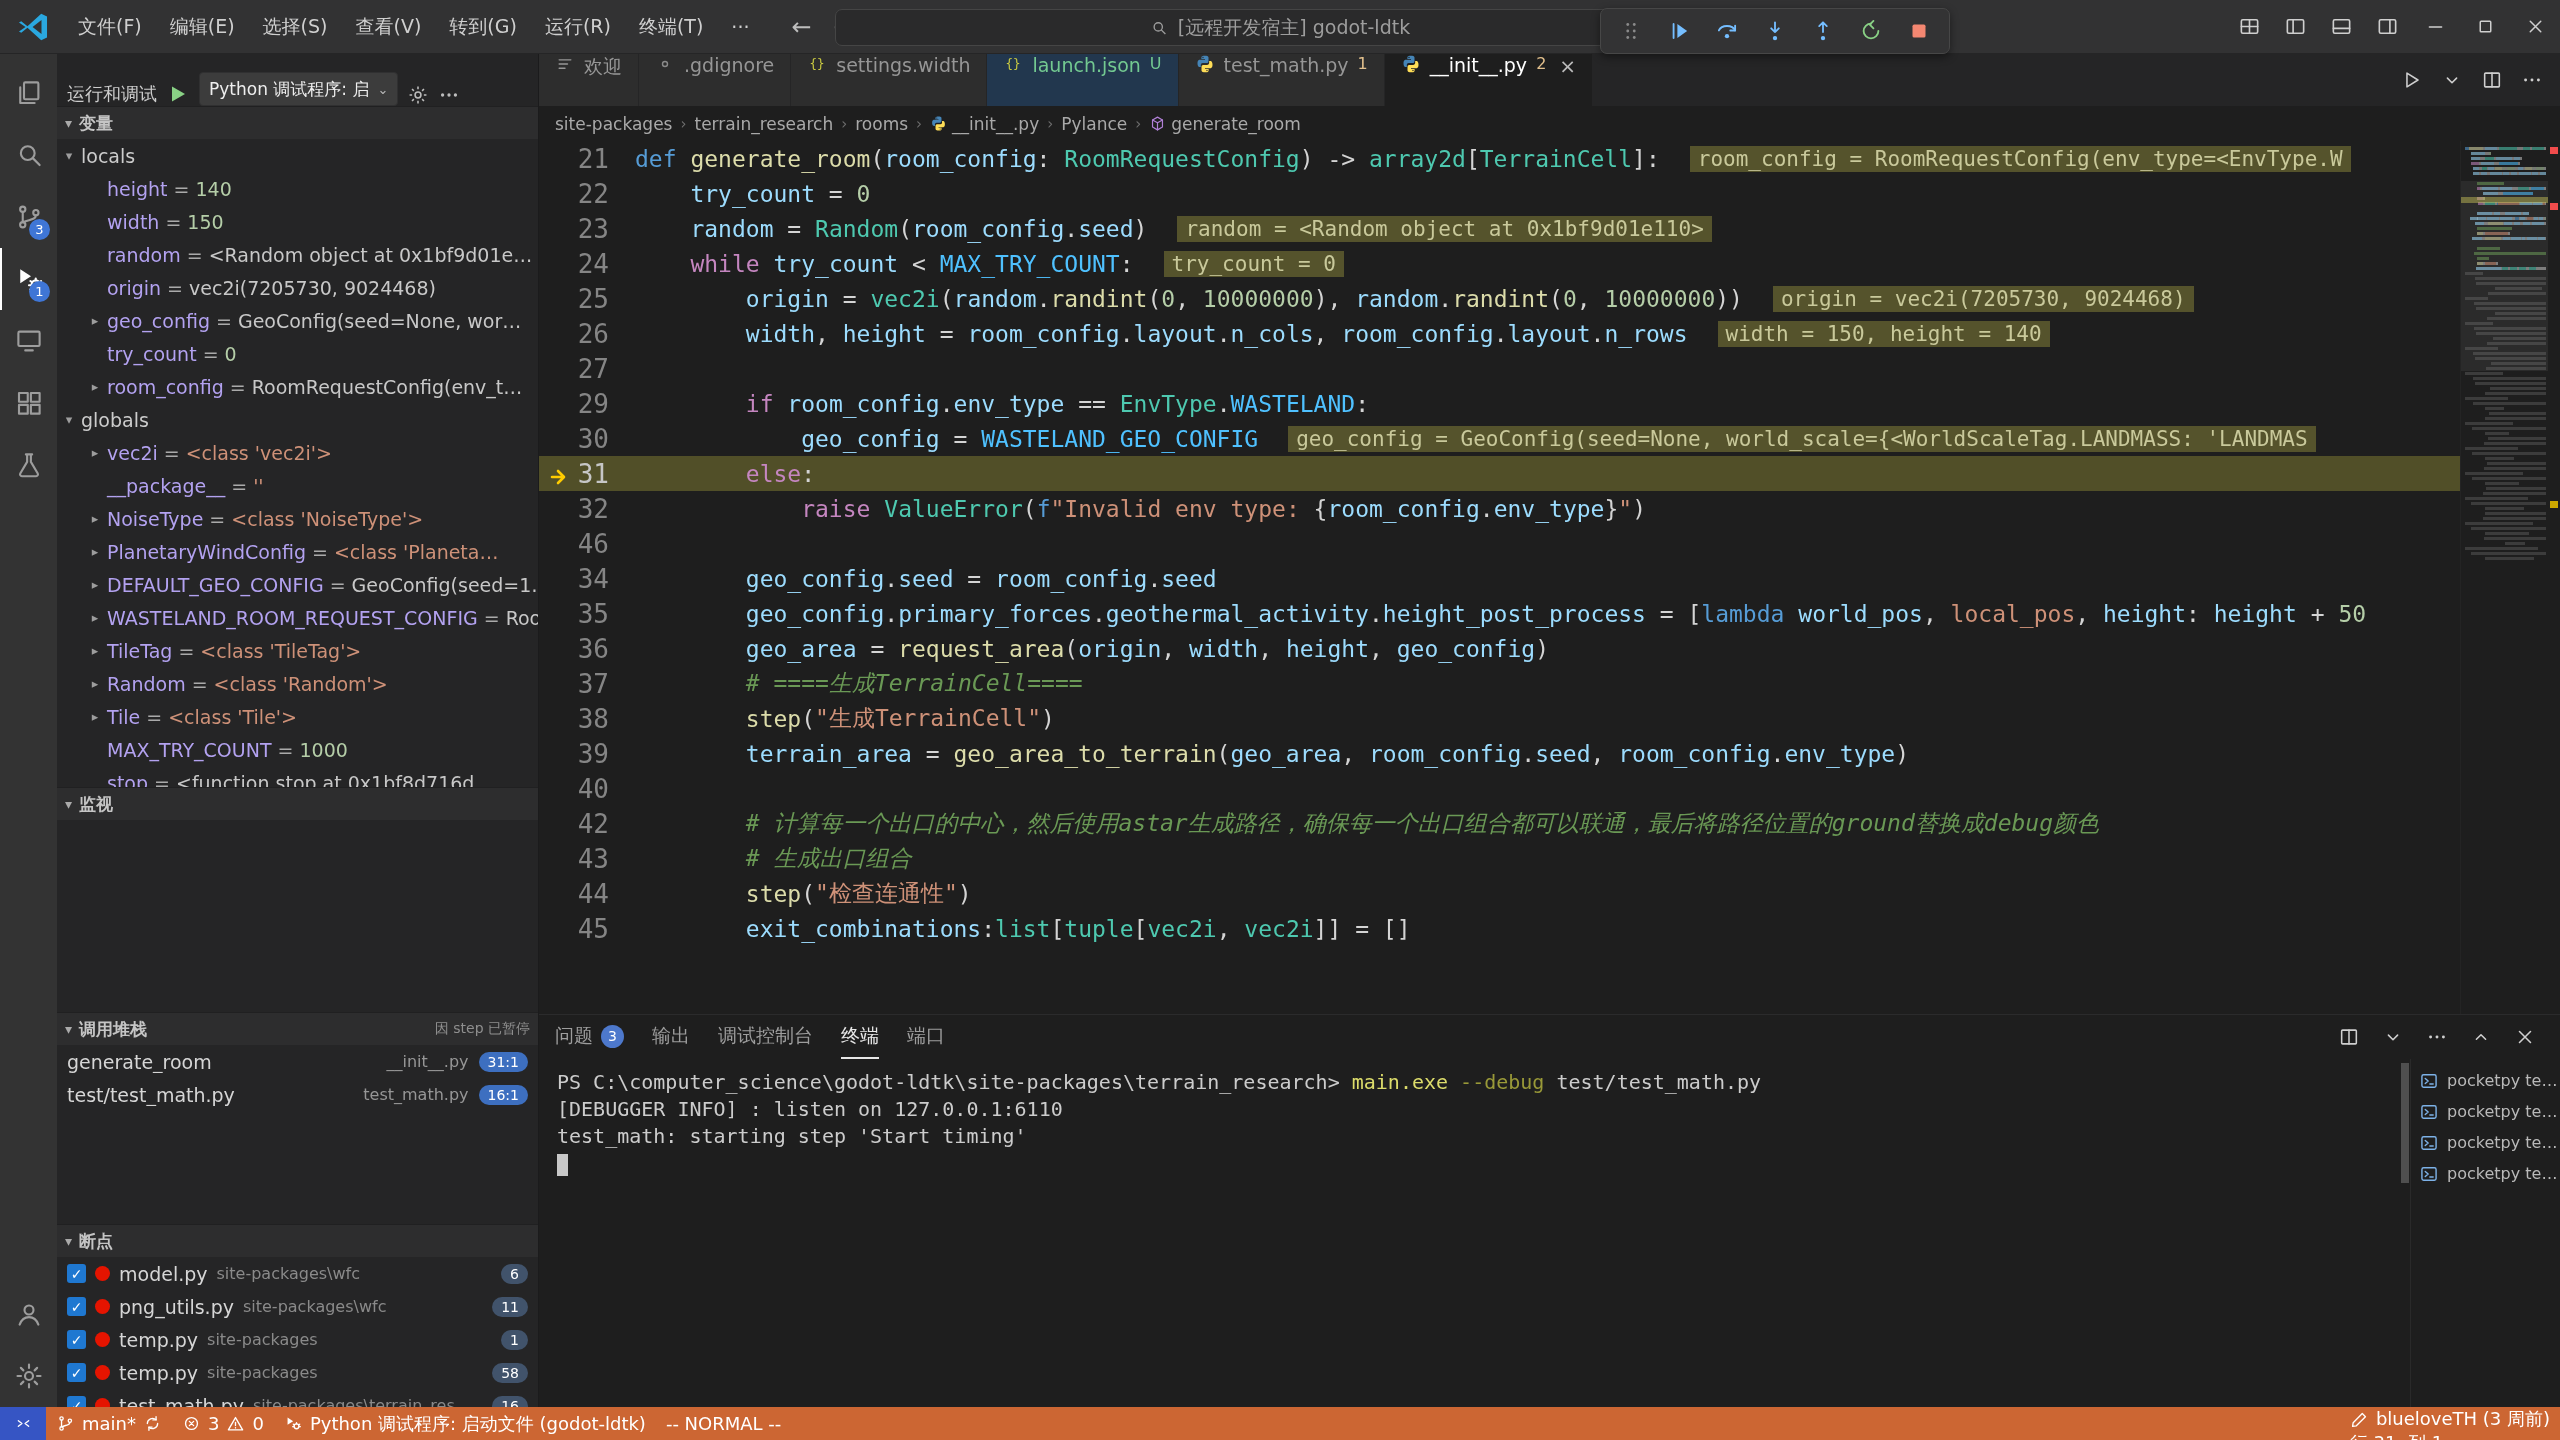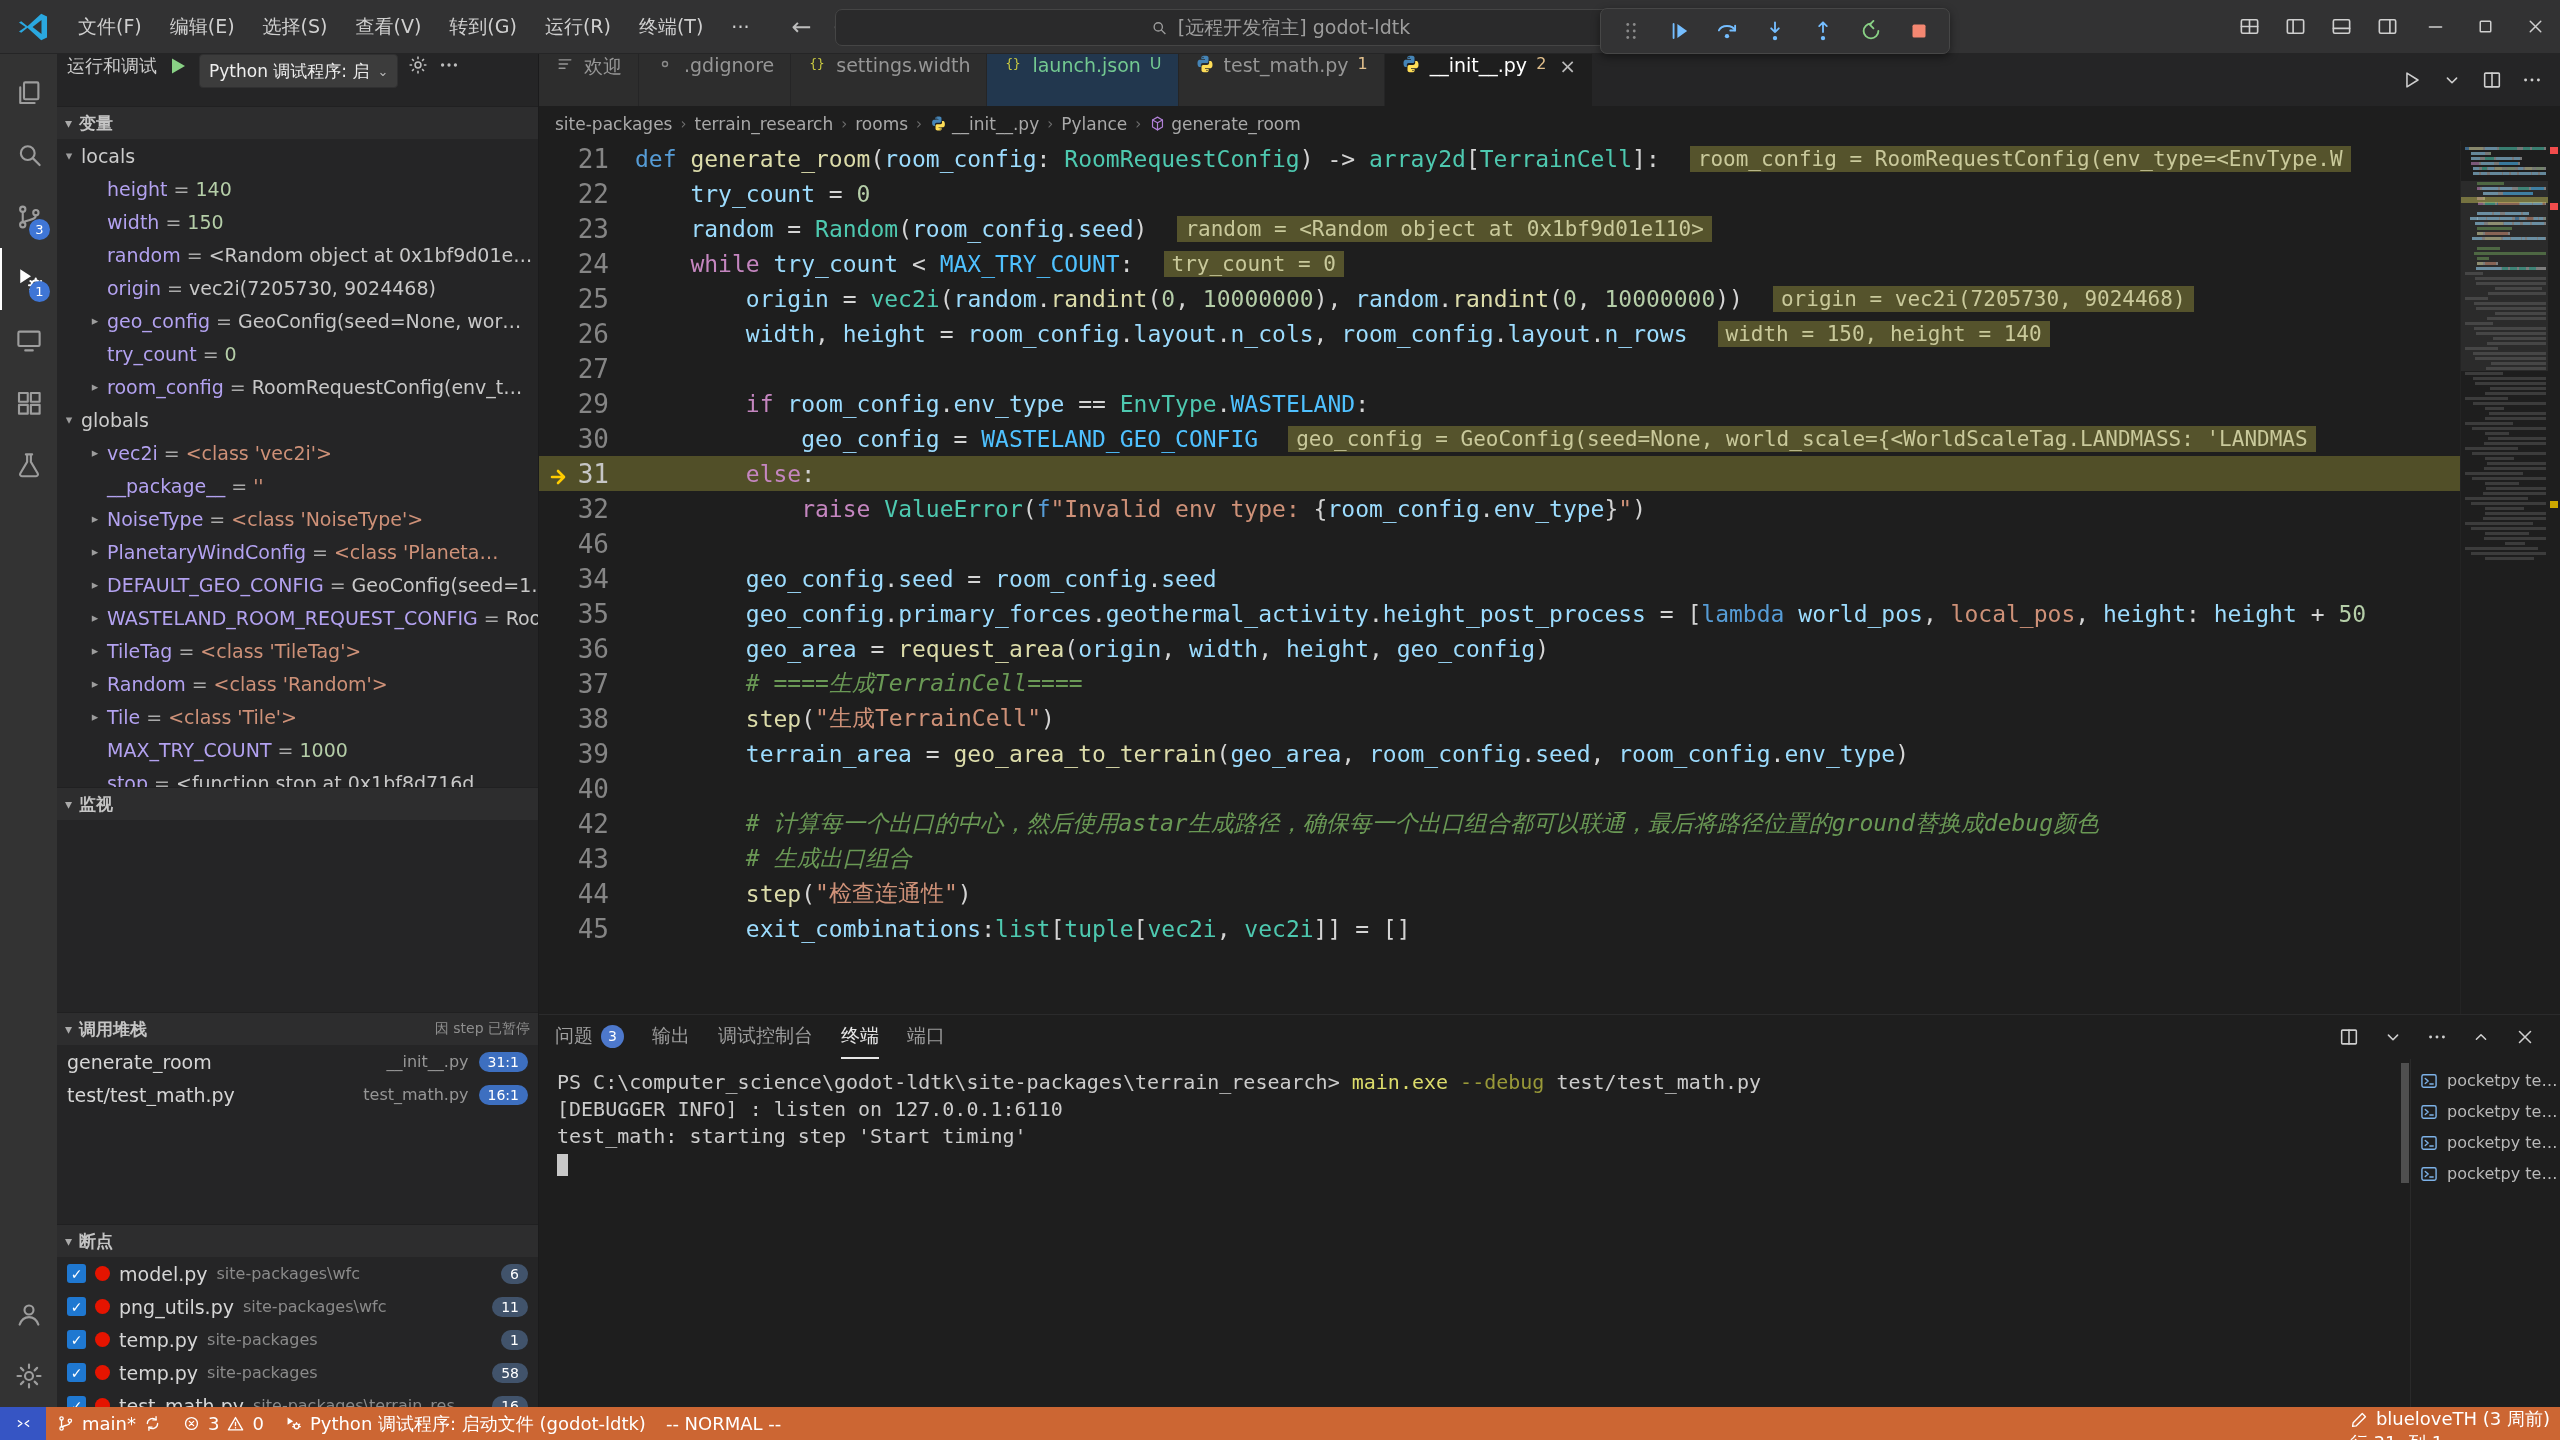--- a/index.html
+++ b/index.html
@@ -28,21 +28,21 @@
   
   .activitybar{width:57px;background:#333333;flex:none;display:flex;flex-direction:column;align-items:stretch;padding-top:8px;}
   .ab-item{height:62px;display:flex;align-items:center;justify-content:center;color:#9d9d9d;position:relative;}
   .ab-item.active{color:#ffffff;border-left:2px solid #ffffff;}
   .ab-item svg{width:30px;height:30px;}
   .ab-badge{position:absolute;right:7px;bottom:8px;min-width:21px;height:21px;border-radius:11px;background:#3f76d6;color:#fff;font-size:13px;display:flex;align-items:center;justify-content:center;padding:0 4px;}
   .ab-spacer{flex:1;}
 
   
   .sidebar{width:482px;background:#252526;flex:none;display:flex;flex-direction:column;border-right:1px solid #1b1b1c;min-height:0;overflow:hidden;}
-  .run-bar{height:52px;flex:none;display:flex;align-items:flex-start;gap:9px;padding:0 10px;background:#252526;}
+  .run-bar{height:52px;flex:none;display:flex;align-items:flex-end;gap:9px;padding:0 10px;background:#252526;}
   .run-bar-title{font-size:18px;color:#cccccc;white-space:nowrap;}
   .run-play{color:#89d185;display:flex;}
   .run-play svg{width:24px;height:24px;}
   .run-select{background:#3c3c3c;border:1px solid #303031;border-radius:4px;height:34px;display:flex;align-items:center;gap:8px;padding:0 9px;font-size:17px;color:#eeeeee;white-space:nowrap;}
   .run-select .chev{font-size:13px;color:#bbb;}
   .sb-icon{color:#bdbdbd;display:flex;}
   .sb-icon svg{width:22px;height:22px;}
   .section-header{height:33px;flex:none;background:#2d2d2e;display:flex;align-items:center;gap:7px;padding:0 8px;font-size:17px;font-weight:bold;color:#c5c5c5;border-top:1px solid #202021;}
   .section-header .chev{font-size:14px;color:#aaa;}
   .section-note{margin-left:auto;font-weight:normal;font-size:14px;color:#8f8f8f;}

